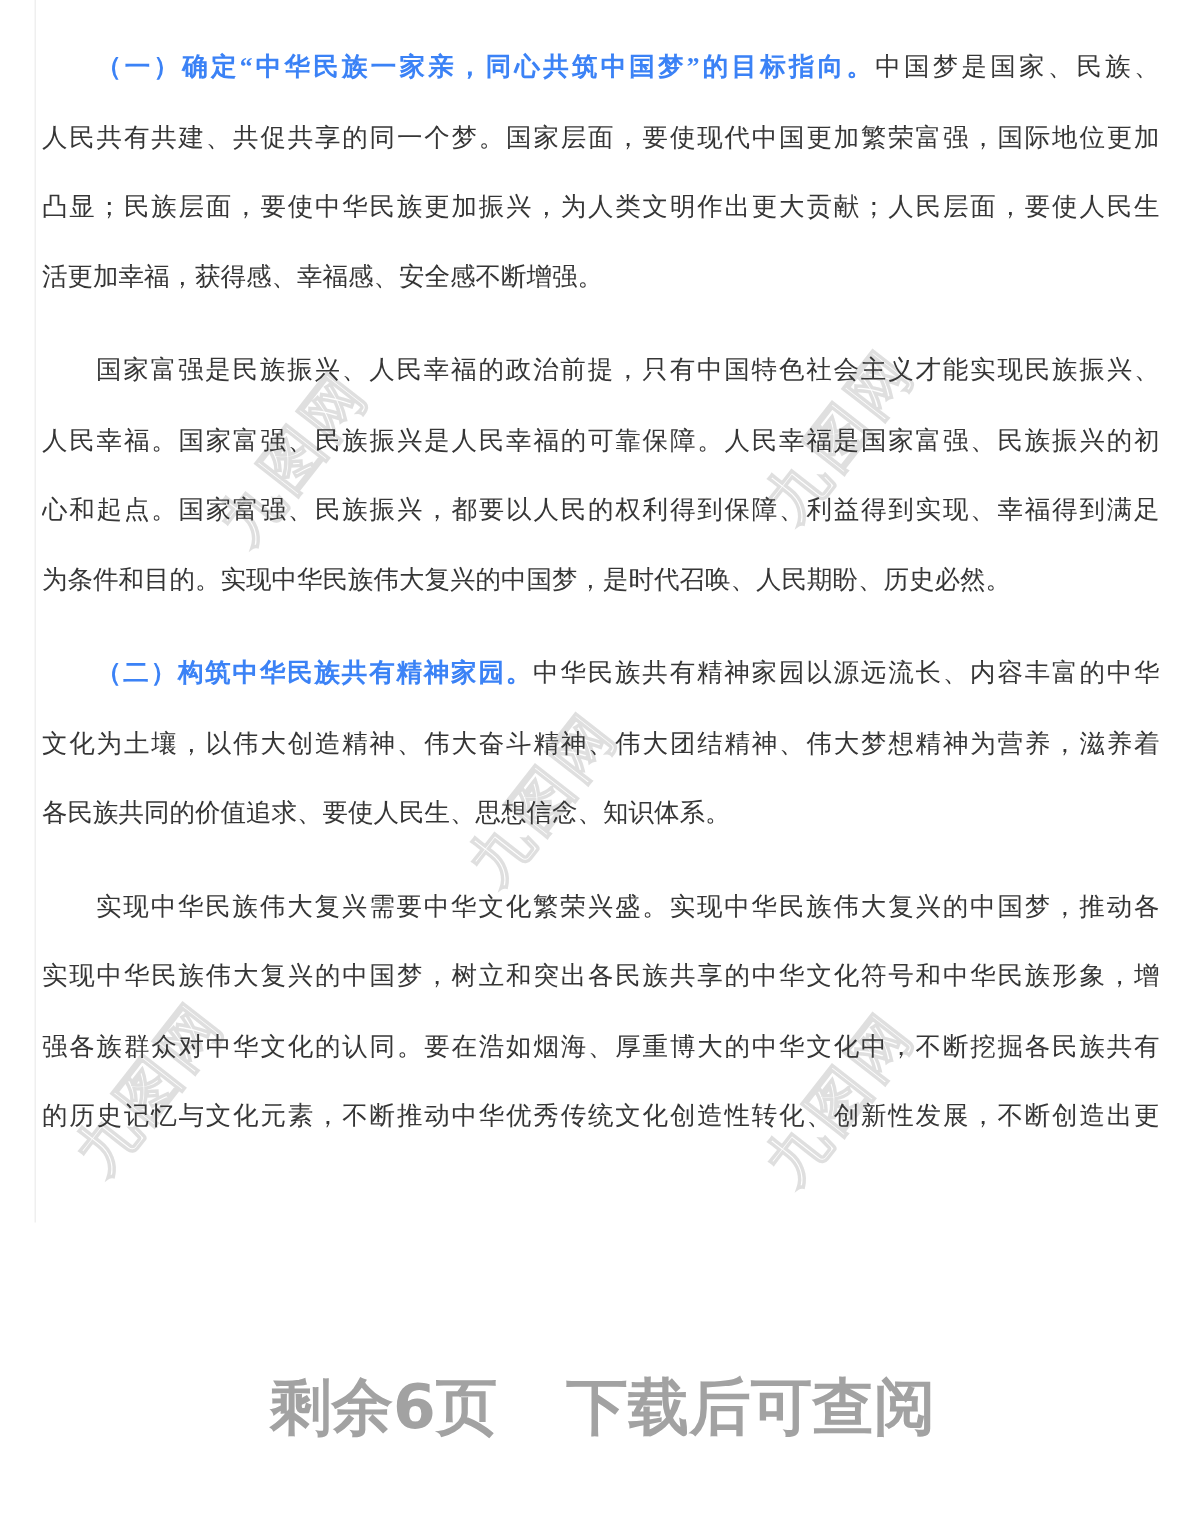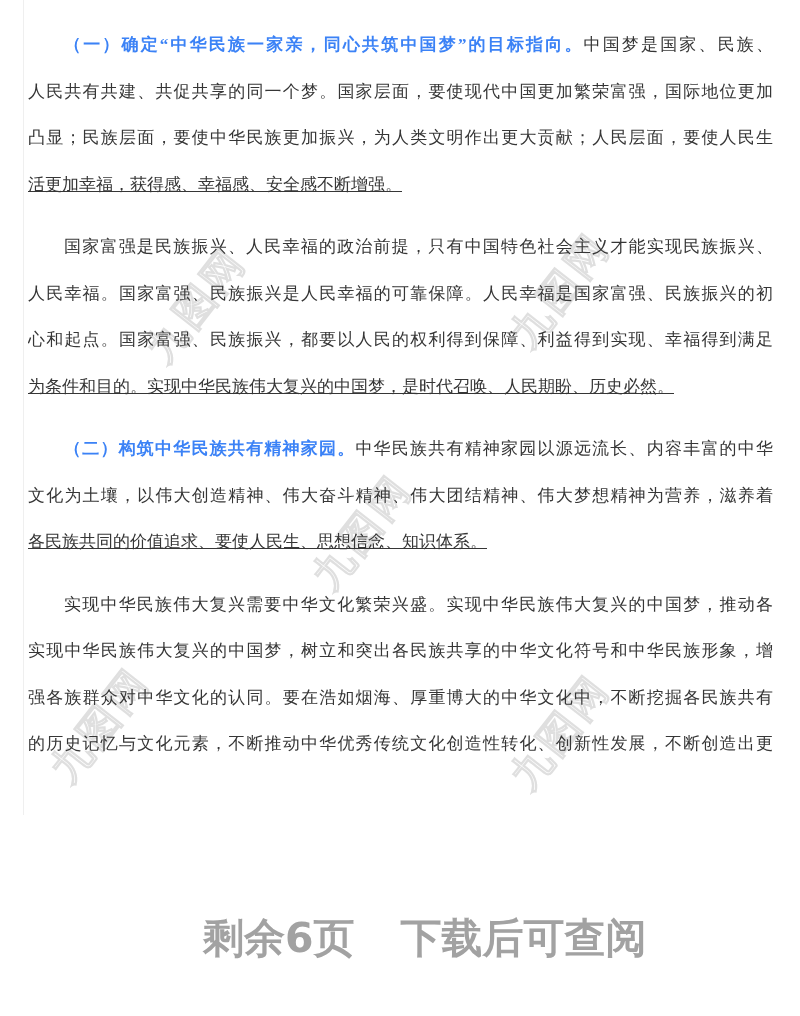--- a/index.html
+++ b/index.html
@@ -39,42 +39,41 @@
       text-align: justify;
       text-align-last: justify;
       white-space: normal;
       overflow: hidden;
     }
     .line.indent {
       padding-left: 36px;
     }
     .line.last {
       text-align-last: left;
-      text-decoration: underline;
     }
     .bold {
       font-weight: bold;
       color: #3b82f6;
     }
     .watermark {
       position: absolute;
       font-family: "DejaVu Sans", sans-serif;
       font-size: 40px;
       font-weight: bold;
       letter-spacing: 4px;
       color: transparent;
       -webkit-text-stroke: 1px #dcdcdc;
       white-space: nowrap;
       transform: translate(-50%, -50%) rotate(-52deg);
       pointer-events: none;
       opacity: 0.9;
     }
     .download-prompt {
       position: absolute;
-      left: 203px;
+      left: 180px;
       top: 912px;
       height: 52px;
       line-height: 52px;
       font-family: "DejaVu Sans", sans-serif;
       font-size: 41px;
       font-weight: bold;
       color: #a2a2a2;
       white-space: nowrap;
       cursor: pointer;
     }

